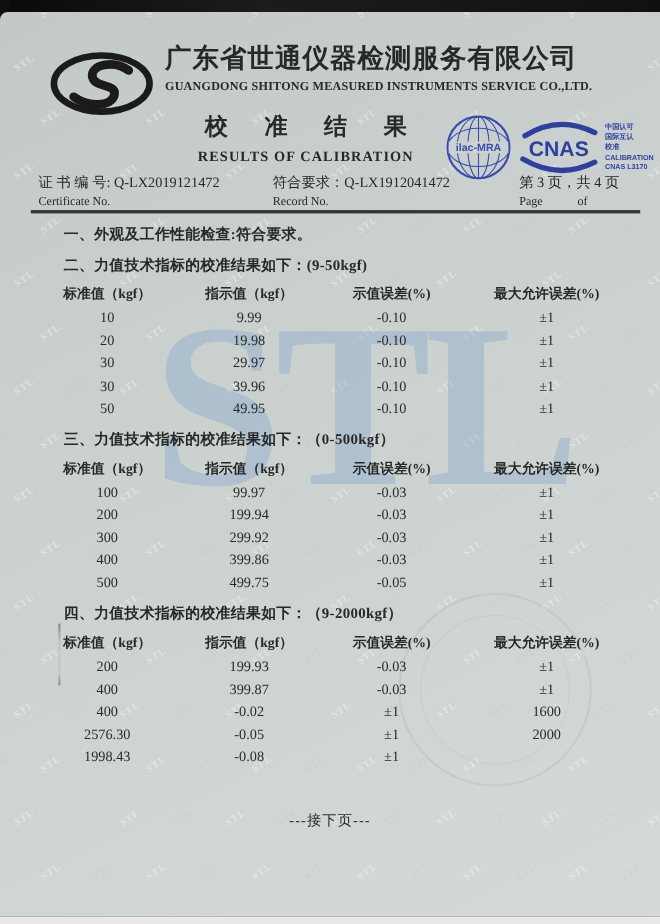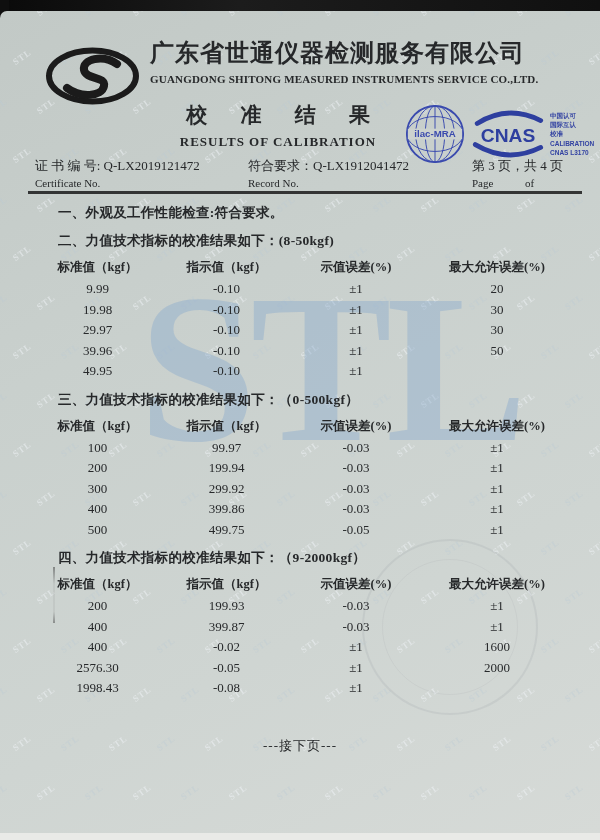--- a/index.html
+++ b/index.html
@@ -349,26 +349,27 @@
           <span>Page</span>
           <span style="width:26px;"></span>
           <span>of</span>
         </div>
       </div>
     </div>
     <div class="rule"></div>
 
     <div class="content" id="sections">
         <div class="sec-heading first">一、外观及工作性能检查:符合要求。</div>
-        <div class="sec-heading">二、力值技术指标的校准结果如下：(8-50kgf)</div>
+        <div class="sec-heading">二、力值技术指标的校准结果如下：(9-50kgf)</div>
         <div class="ctable">
           <div class="th">标准值（kgf）</div>
           <div class="th">指示值（kgf）</div>
           <div class="th">示值误差(%)</div>
           <div class="th">最大允许误差(%)</div>
+          <div class="td">10</div>
           <div class="td">9.99</div>
           <div class="td">-0.10</div>
           <div class="td">±1</div>
           <div class="td">20</div>
           <div class="td">19.98</div>
           <div class="td">-0.10</div>
           <div class="td">±1</div>
           <div class="td">30</div>
           <div class="td">29.97</div>
           <div class="td">-0.10</div>

